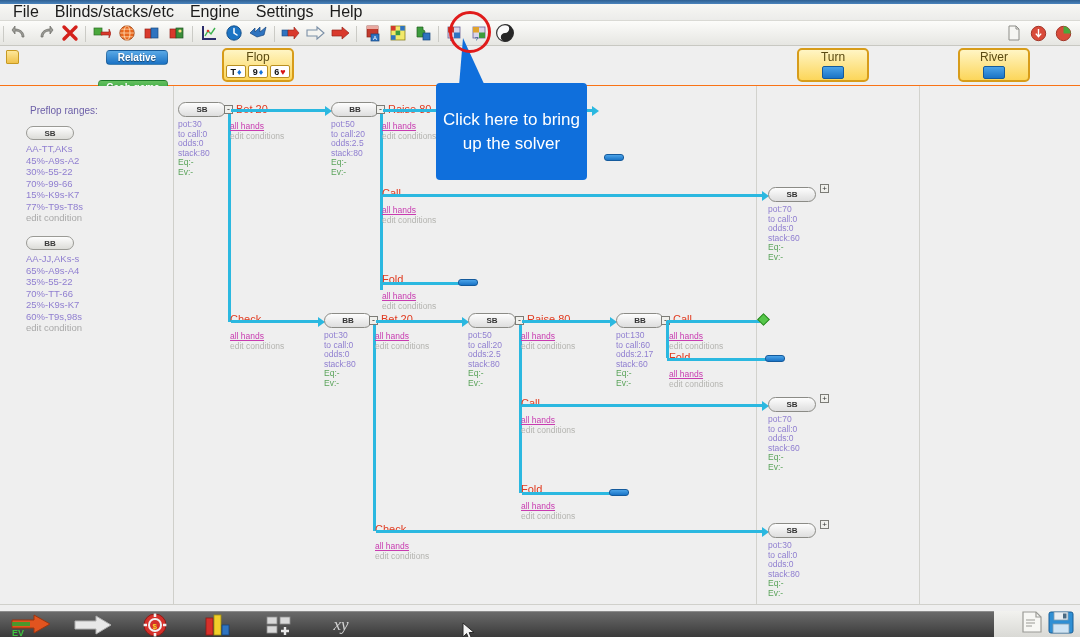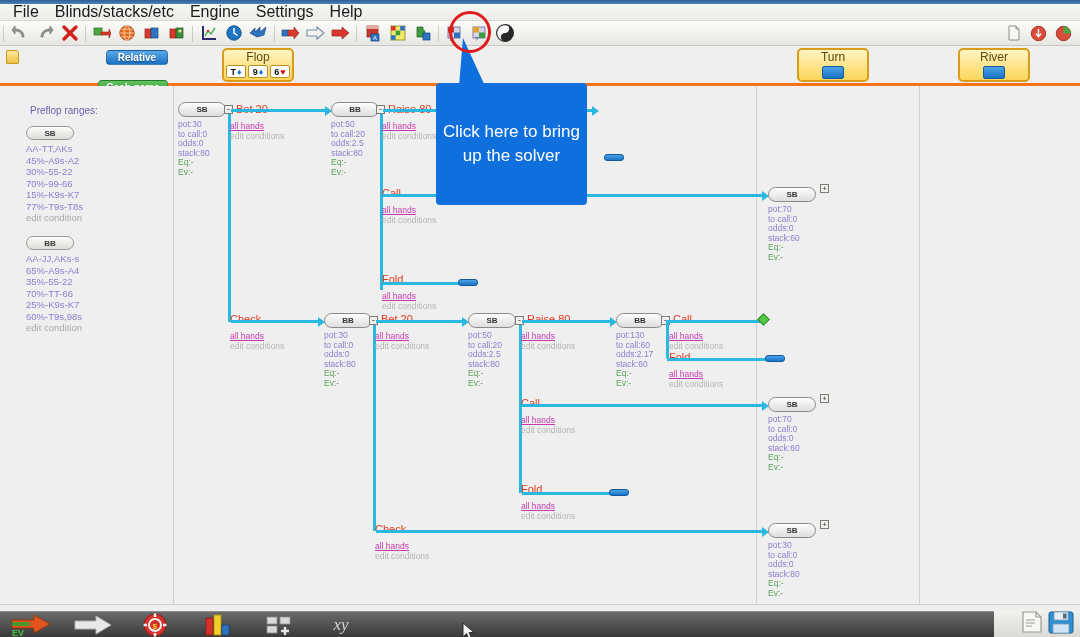--- a/index.html
+++ b/index.html
@@ -57,21 +57,21 @@
   
   .highlight-ring {
     position: absolute; left: 449px; top: 11px;
     width: 42px; height: 42px; border: 3px solid #e01b1b;
     border-radius: 50%; pointer-events: none; z-index: 40;
   }
 
   
   .streetbar {
     position: absolute; left: 0; top: 46px; width: 1080px; height: 40px;
-    background: #efefef; border-bottom: 3px solid #f97316;
+    background: #efefef; border-bottom: 1px solid #f97316;
   }
   .docicon {
     position: absolute; left: 6px; top: 4px; width: 13px; height: 14px;
     background: linear-gradient(to bottom,#fde79a,#f0c24b);
     border: 1px solid #c79a22; border-radius: 1px 3px 1px 1px;
   }
   .pill {
     position: absolute; border-radius: 4px; color: #fff;
     font-size: 10px; font-weight: bold; text-align: center;
     line-height: 14px; height: 15px; width: 62px;
@@ -190,21 +190,21 @@
   .handlabel {
     position: absolute; font-size: 8.5px; color: #c83bb0;
     white-space: nowrap; text-decoration: underline;
   }
   .condlabel {
     position: absolute; font-size: 8.5px; color: #b4b4b0; white-space: nowrap;
   }
 
   
   .callout {
-    position: absolute; left: 436px; top: 83px; width: 151px; height: 122px;
+    position: absolute; left: 436px; top: 83px; width: 151px; height: 97px;
     background: #0f6fdc; border-radius: 4px; z-index: 30;
     color: #fff; font-size: 17px; text-align: center;
     display: flex; align-items: center; justify-content: center;
     padding: 0 6px; line-height: 24px;
   }
   .callout-tail {
     position: absolute; left: 459px; top: 38px; z-index: 29;
     width: 0; height: 0;
     border-left: 4px solid transparent;
     border-right: 22px solid transparent;

